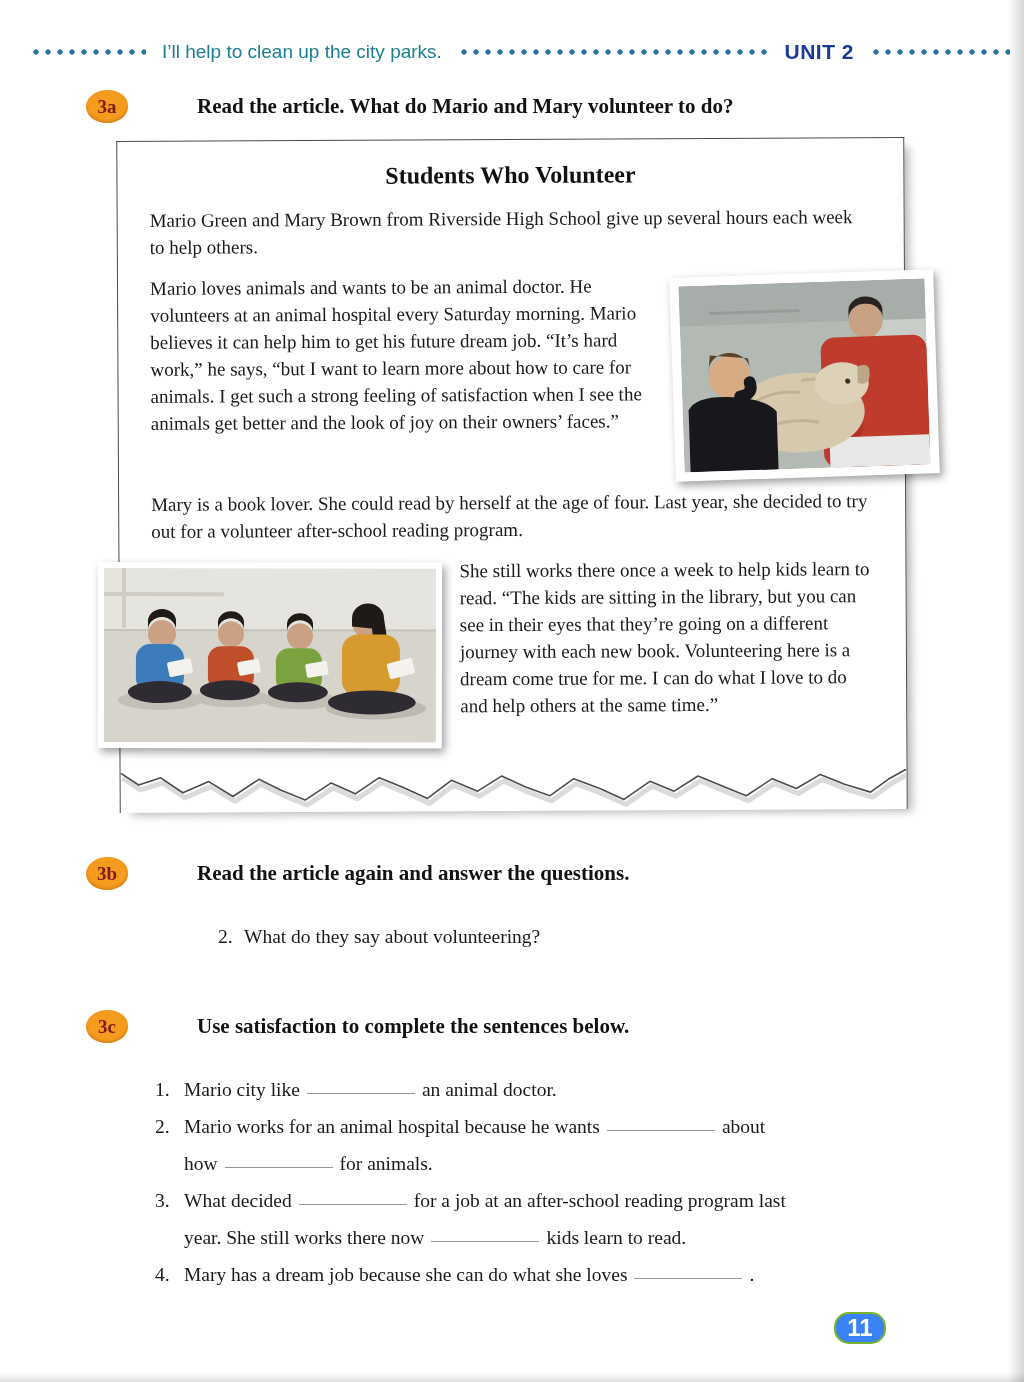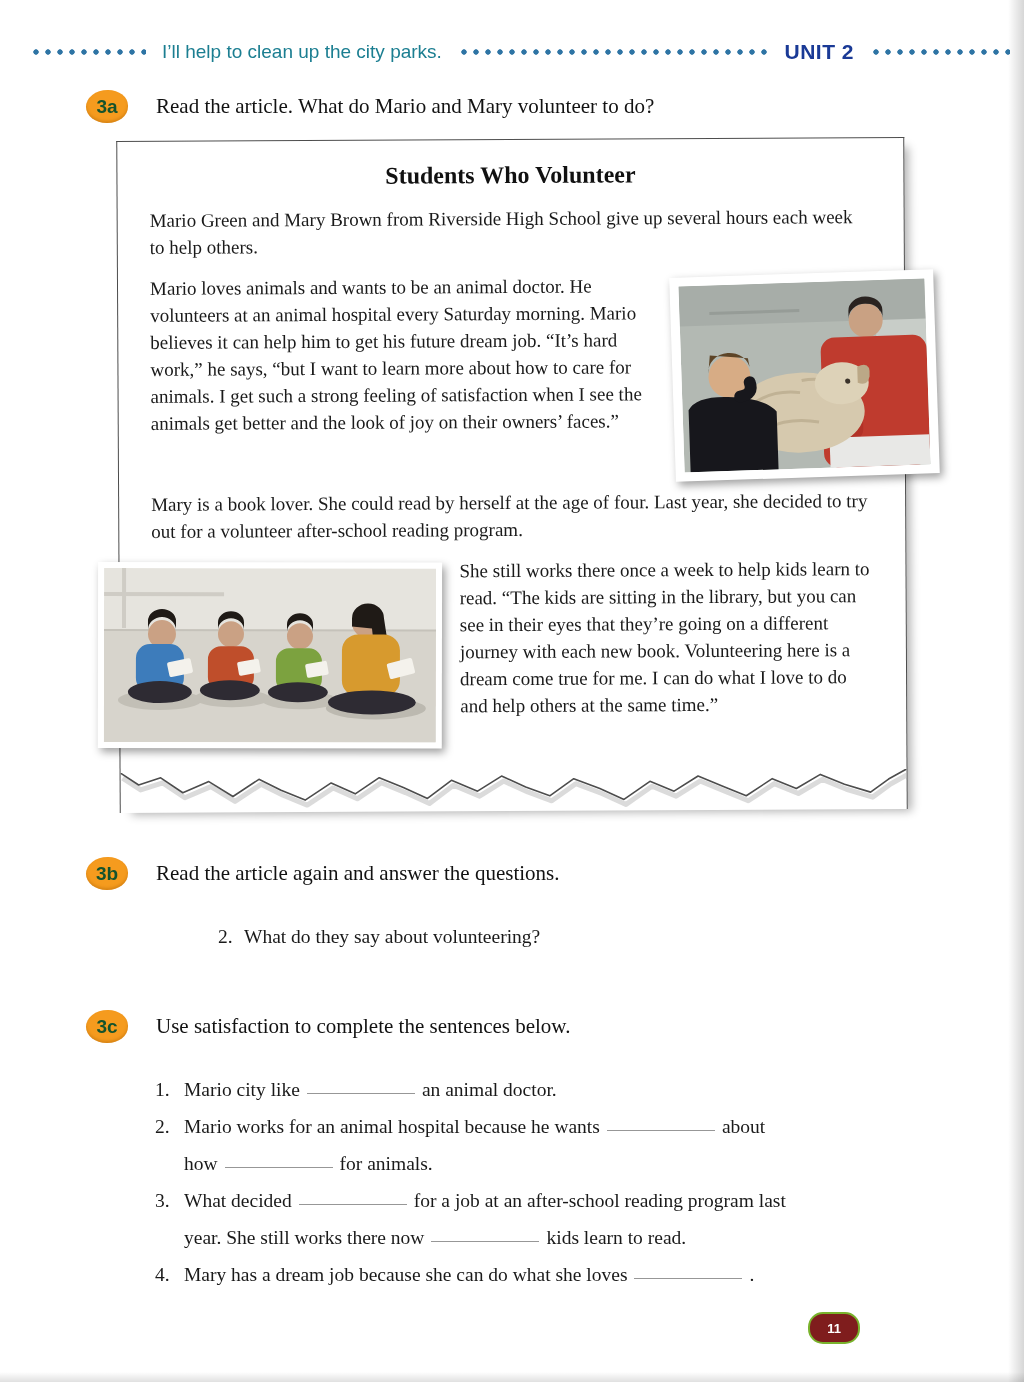--- a/index.html
+++ b/index.html
@@ -31,25 +31,25 @@
   .unit-label{font-size:21px;font-weight:bold;color:#1a3a96;letter-spacing:.5px;white-space:nowrap;}
   
   .section-head{display:flex;align-items:center;gap:28px;}
   .head-3a{margin:26px 0 0 86px;}
   .head-3b{margin:46px 0 0 86px;}
   .head-3c{margin:56px 0 0 86px;}
   .badge{
     width:42px;height:33px;flex:0 0 42px;
     background:#f59b1e;border-radius:52% 48% 50% 50%;
     display:flex;align-items:center;justify-content:center;
-    color:#14532d;font-family:Liberation Sans, sans-serif;
+    color:#7f1d1d;font-family:Liberation Serif, serif;
     font-weight:bold;font-size:19px;
     box-shadow:inset 0 -2px 3px rgba(160,90,0,.35);
   }
-  .instruction{font-size:21px;font-weight:normal;color:#121212;}
+  .instruction{font-size:21px;font-weight:bold;color:#121212;margin-left:41px;}
   
   .article-box{
     margin:16px 0 0 118px;
     width:786px;
     border:1.6px solid #4d4d4d;border-bottom:none;
     transform:rotate(-0.3deg);
     box-shadow:8px 6px 10px -4px rgba(0,0,0,.30);
     background:#ffffff;
   }
   .article-inner{padding:18px 32px 6px 32px;}
@@ -79,26 +79,26 @@
   .fb-item{position:relative;padding-left:29px;}
   .fb-item .num{position:absolute;left:0;top:0;}
   .blank{
     display:inline-block;width:108px;height:2px;
     border-bottom:1.6px solid #979797;
     margin:0 7px;vertical-align:baseline;
     transform:translateY(-2px);
   }
   
   .page-pill{
-    position:absolute;left:808px;top:1312px;
+    position:absolute;left:834px;top:1312px;
     width:48px;height:28px;border-radius:15px;
-    background:#7f1d1d;border:2px solid #79b32c;
+    background:#3b82f6;border:2px solid #79b32c;
     display:flex;align-items:center;justify-content:center;
     color:#ffffff;font-family:"Liberation Sans", sans-serif;
-    font-weight:bold;font-size:13px;
+    font-weight:bold;font-size:24px;
   }
   .clearfix::after{content:"";display:table;clear:both;}
 </style>
 </head>
 <body>
 
 <div class="scan-right"></div>
 <div class="scan-bottom"></div>
 
 <div class="page-header">

